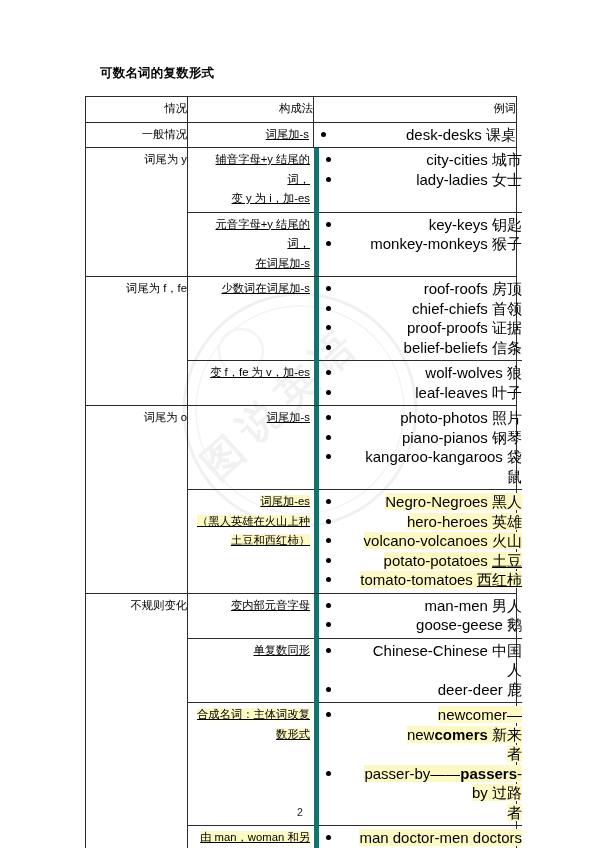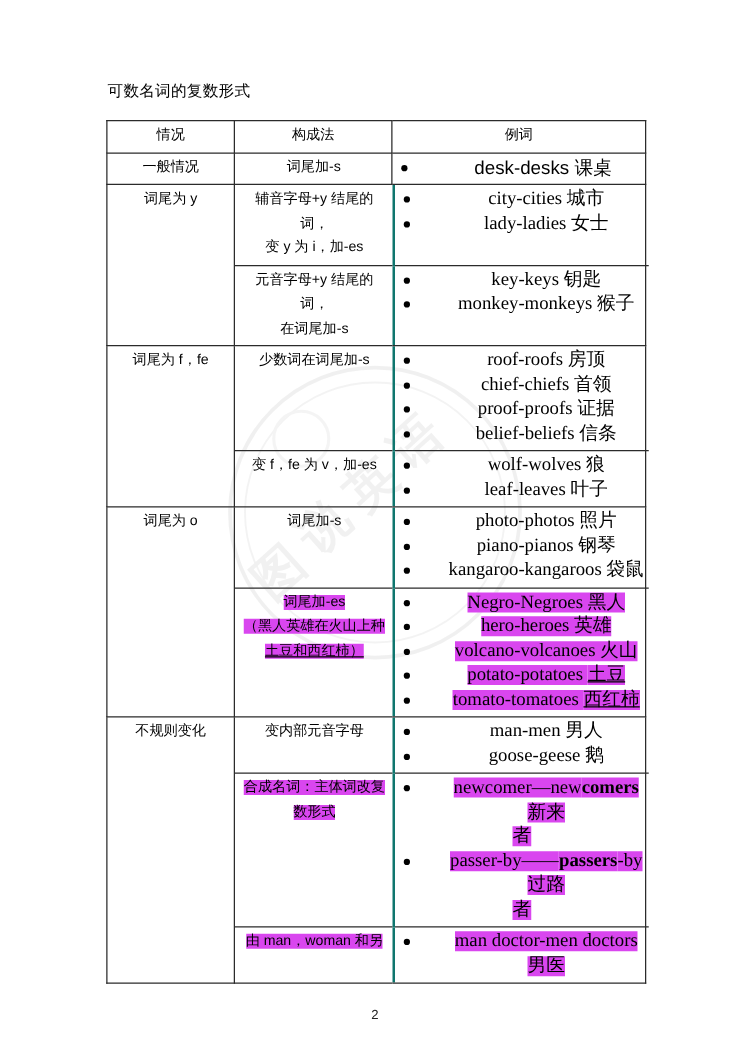--- a/index.html
+++ b/index.html
@@ -30,24 +30,24 @@
     width: 250px;
     height: 250px;
     opacity: 0.30;
     pointer-events: none;
     z-index: 0;
   }
 
   
   .doc-title {
     position: absolute;
-    left: 86px;
+    left: 100px;
     top: 64px;
     font-size: 12.5px;
-    font-weight: normal;
+    font-weight: bold;
     letter-spacing: 0.2px;
     line-height: 18px;
     z-index: 2;
   }
 
   
   .tbl-wrap {
     position: absolute;
     left: 85px;
     top: 96px;
@@ -60,21 +60,21 @@
     width: 431px;
     background: transparent;
   }
   table.grid td, table.grid th {
     border: 1px solid #2b2b2b;
     vertical-align: top;
     padding: 2px 0 3px 0;
     font-size: 11.3px;
     line-height: 19.5px;
     font-weight: normal;
-    text-align: center;
+    text-align: right;
     background: transparent;
   }
   .c1 { width: 102px; }
   .c2 { width: 126px; }
   .c3 { width: 203px; }
 
   .cellpad { padding-left: 5px; padding-right: 3px; }
 
   
   table.inner {
@@ -84,22 +84,22 @@
   }
   table.inner > tbody > tr > td {
     border: 0;
     border-bottom: 1px solid #2b2b2b;
     padding: 2px 0 3px 0;
     vertical-align: top;
   }
   table.inner > tbody > tr:last-child > td {
     border-bottom: 0;
   }
-  table.inner td.sub2 { width: 126px; border-right: 2px solid #0f766e; }
-  table.inner td.sub3 { width: 203px; font-family: Liberation Serif, serif; }
+  table.inner td.sub2 { width: 126px; border-right: 5px solid #0f766e; }
+  table.inner td.sub3 { width: 203px; }
 
   
   ul.ex {
     list-style: none;
     margin: 0;
     padding: 0;
   }
   ul.ex li {
     position: relative;
     padding-left: 39px;
@@ -113,23 +113,23 @@
     left: 7px;
     top: 7px;
     width: 5px;
     height: 5px;
     border-radius: 50%;
     background: #000;
   }
   ul.ex li .txt { }
 
   .rulebox { padding-left: 5px; padding-right: 4px; }
-  .rulebox div { line-height: 19.5px; }
-
-  .hl { background: #d946ef; }
+  .rulebox div { line-height: 19.5px; text-decoration: underline; }
+
+  .hl { background: #fef9c3; }
   .ul { text-decoration: underline; }
   .b  { font-weight: bold; }
 
   .wrapline { display: block; }
 
   
   .footer {
     position: absolute;
     left: 0;
     top: 806px;
@@ -318,20 +318,33 @@
                     <td class="sub3">
                       <ul class="ex">
                         <li><span class="txt"><span>man-men 男人</span></span></li>
                         <li><span class="txt"><span>goose-geese 鹅</span></span></li>
                       </ul>
                     </td>
                   </tr>
                   <tr>
                     <td class="sub2">
                       <div class="rulebox">
+                        <div><span>单复数同形</span></div>
+                      </div>
+                    </td>
+                    <td class="sub3">
+                      <ul class="ex">
+                        <li><span class="txt"><span>Chinese-Chinese 中国人</span></span></li>
+                        <li><span class="txt"><span>deer-deer 鹿</span></span></li>
+                      </ul>
+                    </td>
+                  </tr>
+                  <tr>
+                    <td class="sub2">
+                      <div class="rulebox">
                         <div><span class="hl">合成名词：主体词改复</span></div>
                         <div><span class="hl">数形式</span></div>
                       </div>
                     </td>
                     <td class="sub3">
                       <ul class="ex">
                         <li><span class="txt"><span class="hl">newcomer—new</span><span class="hl b">comers</span><span class="hl"> 新来</span></span><span class="wrapline" style="margin-left: -39px;"><span class="hl">者</span></span></li>
                         <li><span class="txt"><span class="hl">passer-by——</span><span class="hl b">passers</span><span class="hl">-by 过路</span></span><span class="wrapline" style="margin-left: -39px;"><span class="hl">者</span></span></li>
                       </ul>
                     </td>

